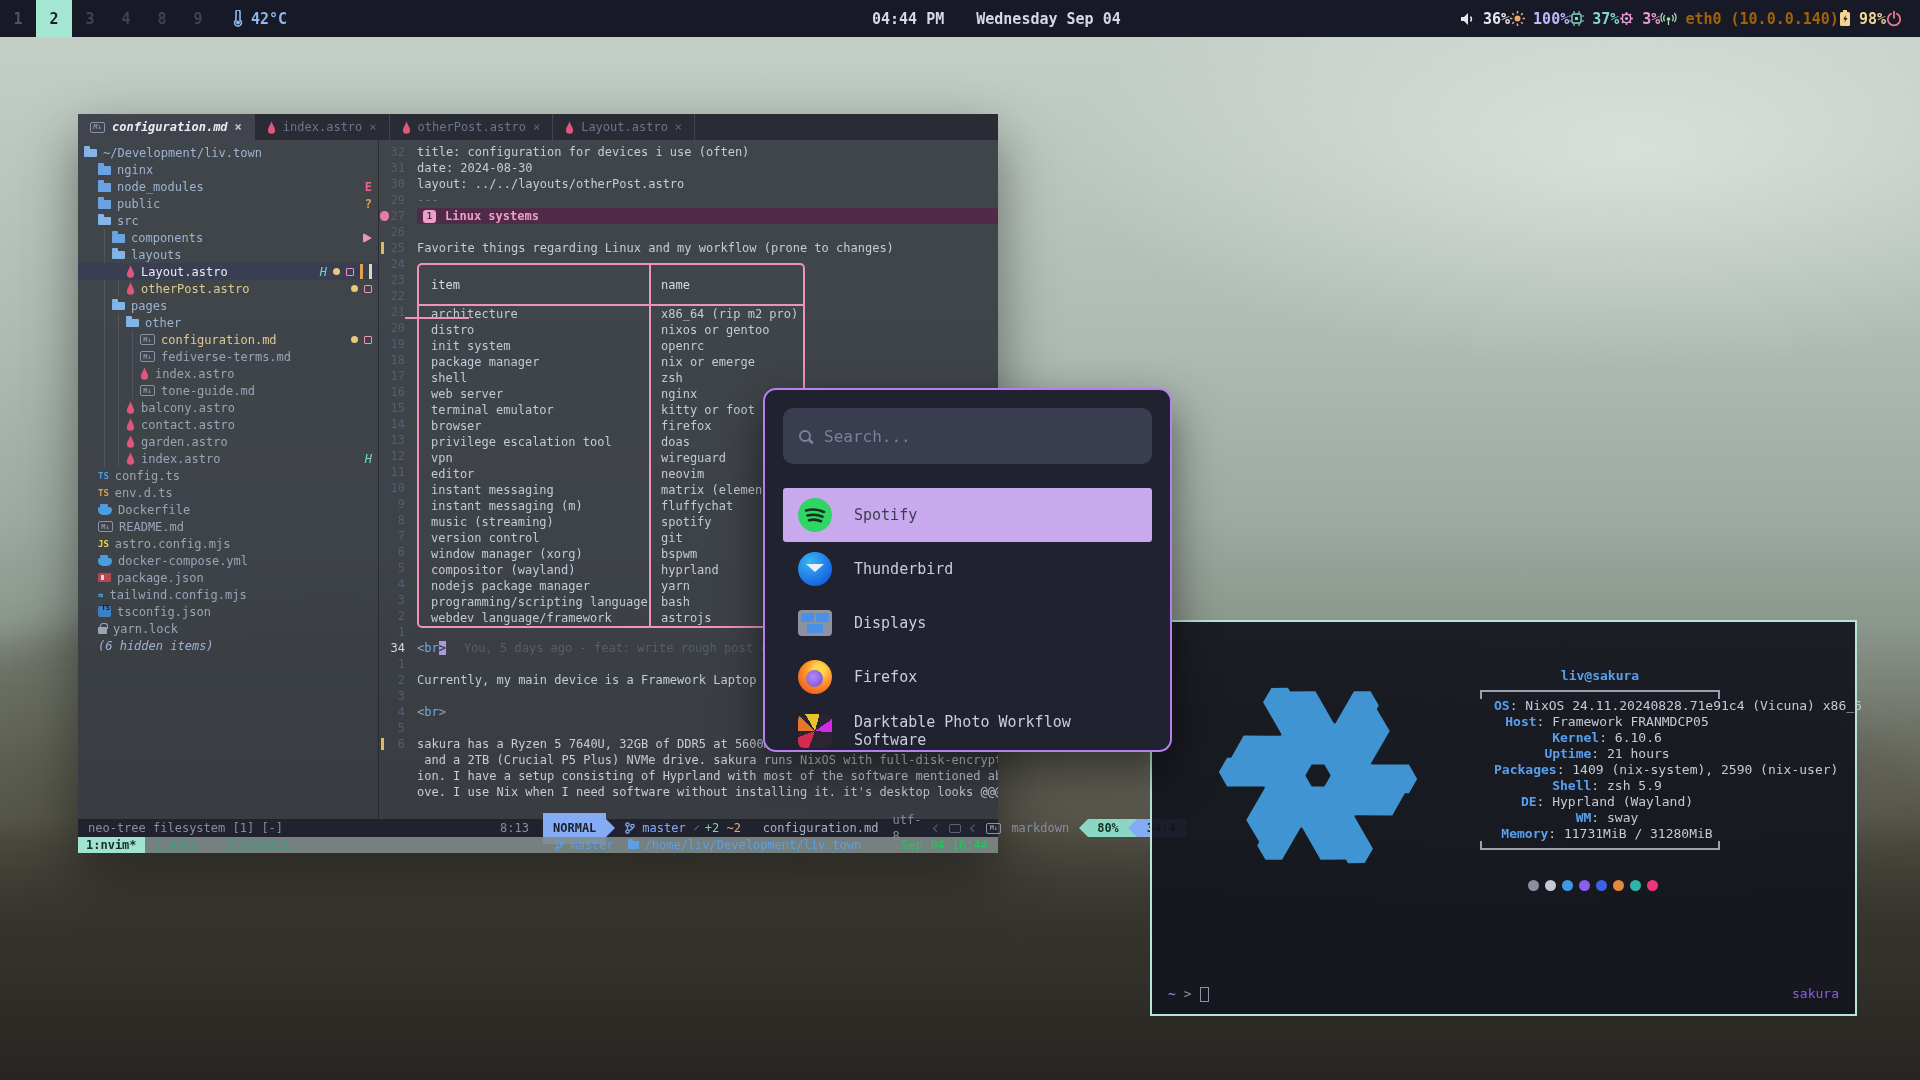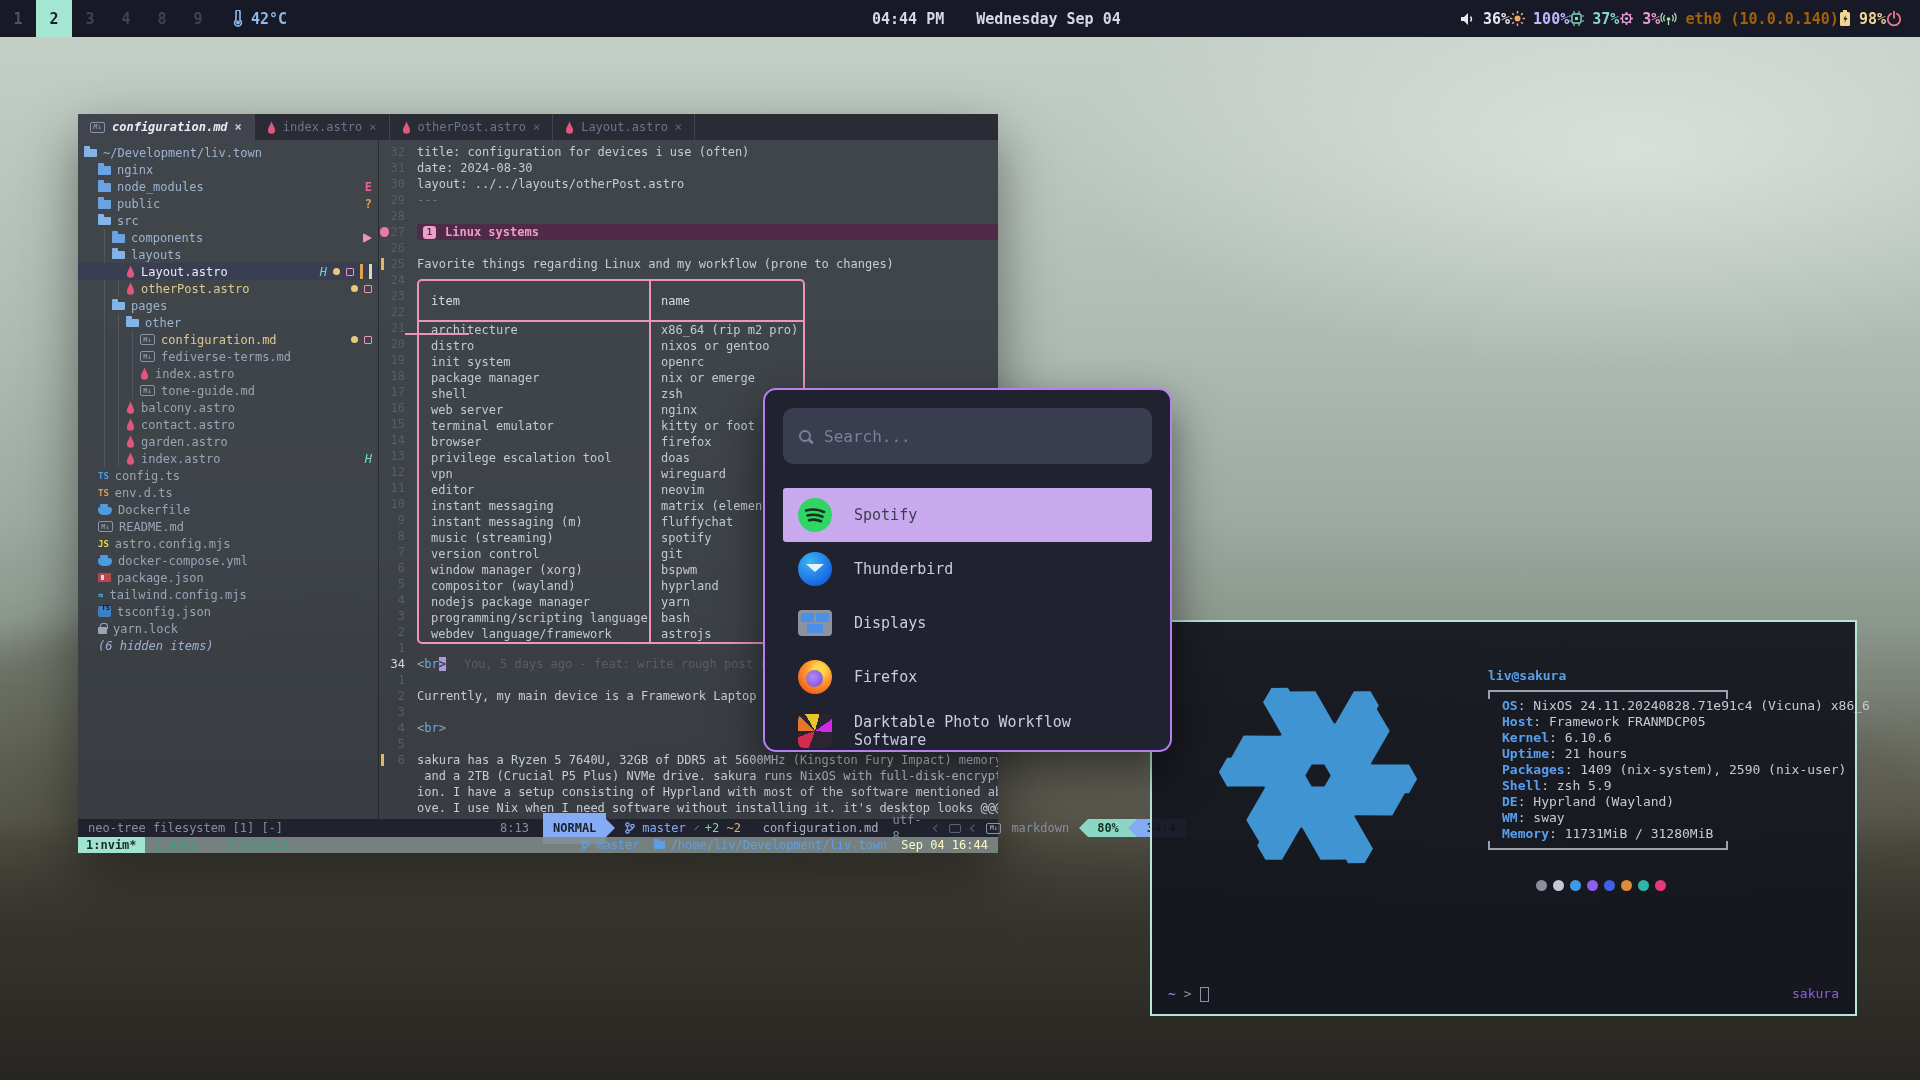--- a/index.html
+++ b/index.html
@@ -115,21 +115,21 @@
   .seg-pct { background:#8ad8c4; color:#14301f; font-weight:bold; padding:0 9px; height:18px; display:flex; align-items:center; }
   .seg-pos { background:#86abf5; color:#1b1f2c; font-weight:bold; padding:0 10px; height:18px; display:flex; align-items:center; }
   .arr-l-t { width:0; height:0; border-top:9px solid transparent; border-bottom:9px solid transparent; border-right:9px solid #8ad8c4; }
   .arr-l-b { width:0; height:0; border-top:9px solid transparent; border-bottom:9px solid transparent; border-right:9px solid #86abf5; background:#8ad8c4; }
 
   
   .tmux { height:16px; flex:none; background:rgba(126,139,135,.88); display:flex; align-items:center; font-size:12px; }
   .tw1 { background:#9fe4cf; color:#1e2a30; font-weight:bold; padding:0 8px; height:16px; display:flex; align-items:center; }
   .tw { color:#3f9c82; padding:0 10px; }
   .tmux-right { margin-left:auto; display:flex; align-items:center; gap:14px; padding-right:10px; color:#5c9fe6; }
-  .tmux-date { color:#fef9c3; }
+  .tmux-date { color:#22c55e;margin-left:26px; }
   .minifold { width:11px; height:8px; background:#5c9fe6; border-radius:1px; position:relative; display:inline-block; }
   .minifold::before { content:''; position:absolute; top:-2px; left:0; width:5px; height:2px; background:#5c9fe6; }
 
   
   .launcher { position:absolute; left:763px; top:388px; width:409px; height:364px; background:#20222f; border:2px solid #b97ef2; border-radius:13px; box-shadow:0 18px 45px rgba(0,0,0,.5); z-index:30; padding:18px; overflow:hidden; }
   .search { height:56px; background:#3a3d50; border-radius:10px; display:flex; align-items:center; gap:13px; padding:0 16px; }
   .search input { background:transparent; border:none; outline:none; color:#aab0c4; font-family:"DejaVu Sans Mono",monospace; font-size:16px; width:100%; }
   .search input::placeholder { color:#7a8096; }
   .mag { width:12px; height:12px; border:2.5px solid #7a8096; border-radius:50%; position:relative; flex:none; }
   .mag::after { content:''; position:absolute; width:6px; height:2.5px; background:#7a8096; transform:rotate(45deg); right:-5px; bottom:-2px; border-radius:2px; }
@@ -141,21 +141,21 @@
   .ic-tb::after { content:''; position:absolute; left:8px; top:12px; width:0; height:0; border-left:9px solid transparent; border-right:9px solid transparent; border-top:8px solid #e8f2fc; }
   .ic-disp { width:34px; height:26px; background:#8d939e; border-radius:4px; display:grid; grid-template-columns:1fr 1fr; gap:2px; padding:3px; }
   .ic-disp i { background:#4a8fe8; border-radius:1px; }
   .ic-ff { width:34px; height:34px; border-radius:50%; background:radial-gradient(circle at 62% 30%, #ffd54a 0 18%, #ff9a2e 40%, #f0641e 75%, #d8481a 100%); position:relative; overflow:hidden; }
   .ic-ff::after { content:''; position:absolute; left:8px; top:10px; width:17px; height:17px; border-radius:50%; background:radial-gradient(circle at 40% 40%, #b08cf5, #7b43d8); }
   .ic-dt { width:34px; height:34px; border-radius:6px; background:conic-gradient(from 200deg, #d42a50 0 50deg, #2a2530 50deg 70deg, #e8762a 70deg 115deg, #2a2530 115deg 130deg, #e8c52a 130deg 175deg, #2a2530 175deg 215deg, #d32ae8 215deg 255deg, #2a2530 255deg 360deg); }
 
   
   .term { position:absolute; left:1150px; top:620px; width:707px; height:396px; background:rgba(20,22,31,.94); border:2px solid #b5e6d9; z-index:20; font-size:13px; line-height:16px; }
   .nixlogo { position:absolute; left:16px; top:24px; }
-  .fetch { position:absolute; left:336px; top:46px; }
+  .fetch { position:absolute; left:328px; top:46px;text-align:center; }
   .fuser { color:#58a0ee; font-weight:bold; }
   .fbox { margin-top:6px; width:240px; border-top:2px solid #9aa2b2; border-bottom:2px solid #9aa2b2; padding:6px 0 6px 14px; position:relative; }
   .fbox::before, .fbox::after, .fbox .c3, .fbox .c4 { content:''; position:absolute; width:2px; height:7px; background:#9aa2b2; }
   .fbox::before { left:0; top:0; } .fbox::after { right:0; top:0; }
   .fbox .c3 { left:0; bottom:0; } .fbox .c4 { right:0; bottom:0; }
   .fline { white-space:nowrap; height:16px; color:#c4cad6; }
   .fline b { color:#58a0ee; font-weight:bold; }
   .dots { display:flex; gap:6px; margin:30px 0 0 48px; }
   .dots i { width:11px; height:11px; border-radius:50%; }
   .prompt { position:absolute; left:16px; bottom:12px; display:flex; align-items:center; gap:8px; color:#8a92a4; }
@@ -496,23 +496,20 @@
           <span class="gut">31</span>
           <span class="etx">date: 2024-08-30</span>
         </div>
       <div class="erow">
           <span class="gut">30</span>
           <span class="etx">layout: ../../layouts/otherPost.astro</span>
         </div>
       <div class="erow">
           <span class="gut">29</span>
           <span class="etx dim">---</span>
-        </div>
-      <div class="erow">
-          <span class="gut">28</span>
         </div>
       <div class="erow sign-p">
         <span class="gut">27</span>
         <span class="hrow">
           <span class="h1b">1</span>
           <span>Linux systems</span>
         </span>
       </div>
       <div class="erow">
           <span class="gut">26</span>

